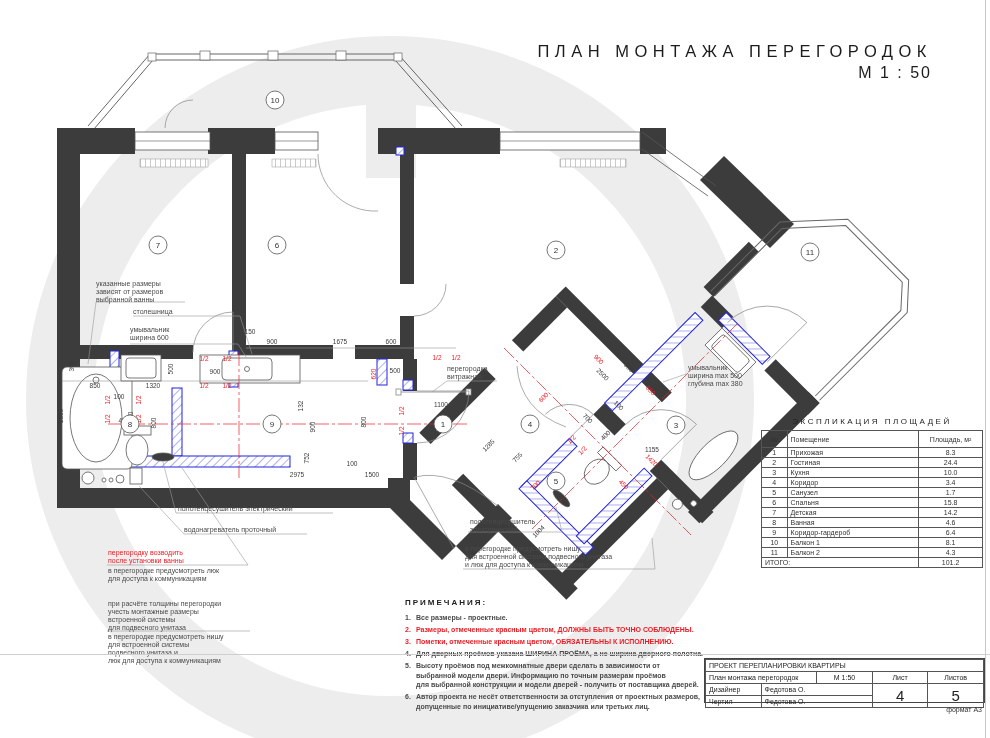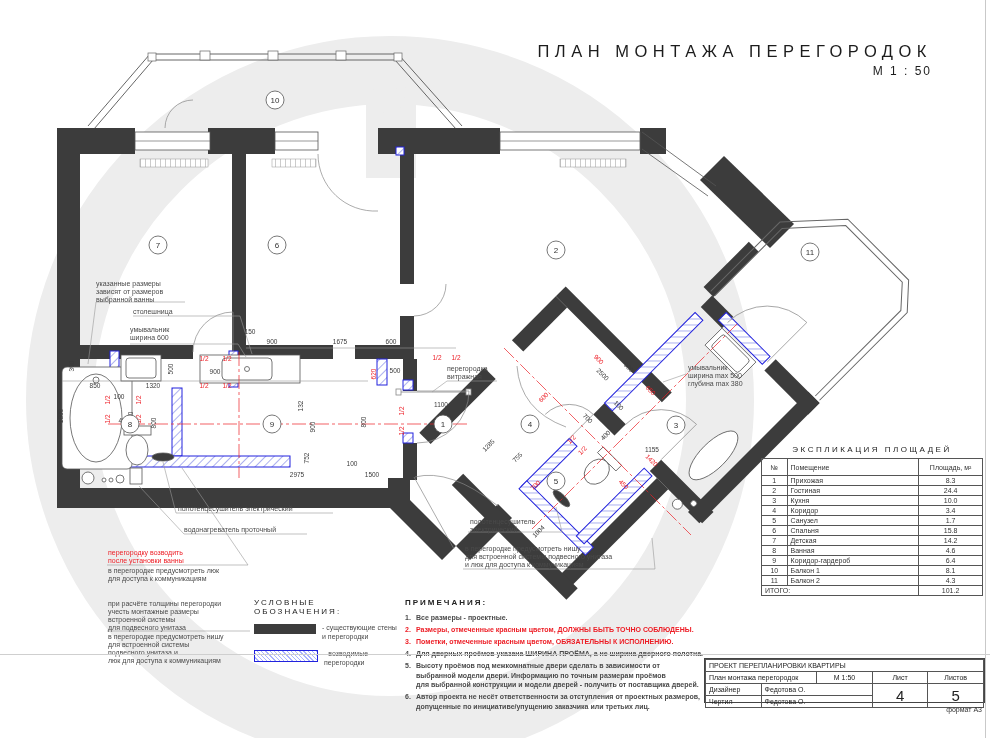--- a/index.html
+++ b/index.html
@@ -5,23 +5,23 @@
   html,body{margin:0;padding:0;background:#f2f2f2;}
   #sheet{position:relative;width:990px;height:738px;background:#ffffff;overflow:hidden;
          font-family:"Liberation Sans",sans-serif;color:#333;}
   .abs{position:absolute;}
   svg text{font-family:"Liberation Sans","DejaVu Sans",sans-serif;}
   .dim{font-size:6.5px;fill:#3a3a3a;}
   .dim.red{fill:#ed1c24;}
   .rn{font-size:8px;fill:#333;}
   
   #main-title{top:42px;right:58px;font-size:16.5px;letter-spacing:5.5px;color:#1c1c1c;white-space:nowrap;}
-  #scale-label{top:64px;right:58px;font-size:12px;letter-spacing:2px;color:#1c1c1c;}
-  
-  #exp{left:757px;top:417px;width:230px;margin-top:28px;}
+  #scale-label{top:64px;right:58px;font-size:16px;letter-spacing:2px;color:#1c1c1c;}
+  
+  #exp{left:757px;top:417px;width:230px;}
   #exp .hd{text-align:center;font-size:8px;letter-spacing:2.5px;color:#222;margin-bottom:4px;}
   #exp table{border-collapse:collapse;width:222px;margin-left:4px;}
   #exp td,#exp th{border:1px solid #555;font-size:7px;font-weight:normal;padding:1px 3px;color:#333;}
   #exp th{height:14px;text-align:left;}
   #exp td.c,#exp th.c{text-align:center;}
   #exp .tot td{font-size:7px;}
   
   #legend{left:254px;top:598px;width:150px;}
   #legend .hd{font-size:8px;letter-spacing:2px;color:#222;margin-bottom:8px;}
   .leg-row{display:flex;margin-bottom:9px;}
@@ -434,32 +434,20 @@
       <tfoot>
         <tr class="tot">
           <td colspan="2">ИТОГО:</td>
           <td class="c">101.2</td>
         </tr>
       </tfoot>
     </table>
   </div>
 
   
-  <div class="abs" id="legend">
-    <div class="hd">УСЛОВНЫЕ ОБОЗНАЧЕНИЯ:</div>
-    <div class="leg-row">
-      <div class="sw existing"></div>
-      <div class="lb">- существующие стены
-и перегородки</div>
-    </div>
-    <div class="leg-row">
-      <div class="sw new"></div>
-      <div class="lb">- возводимые перегородки</div>
-    </div>
-  </div>
 
   
   <div class="abs" id="notes">
     <div class="hd">ПРИМЕЧАНИЯ:</div>
     <div id="notes-body">
         <div class="note">
           <span class="num">1.</span>
           <span class="txt">Все размеры - проектные.</span>
         </div>
         <div class="note red">

